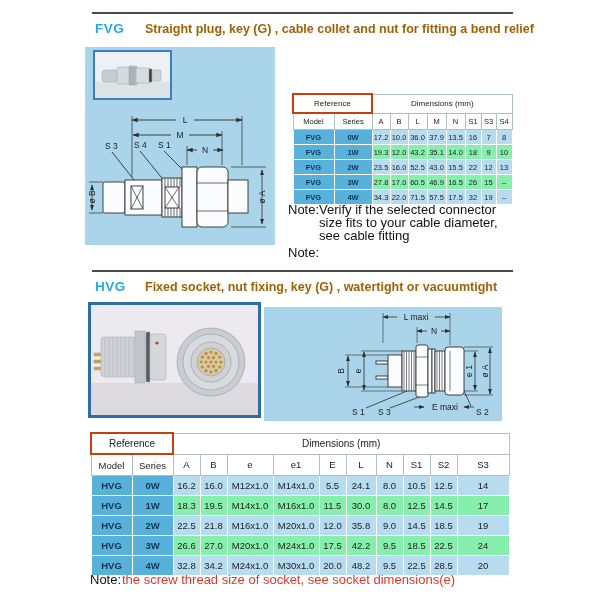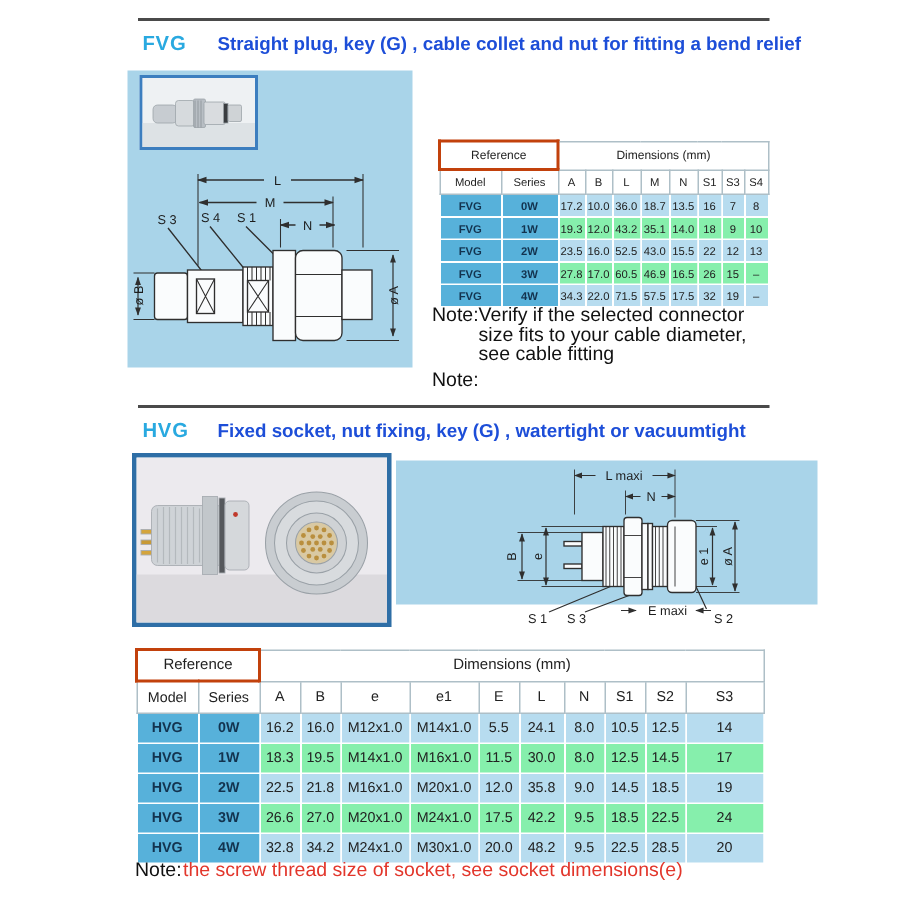--- a/index.html
+++ b/index.html
@@ -5,21 +5,21 @@
   html,body{margin:0;padding:0;}
   body{
     width:600px;height:600px;position:relative;background:#ffffff;
     font-family:"Liberation Sans", sans-serif;color:#1a1a1a;overflow:hidden;
   }
   .abs{position:absolute;}
   
   .rule{left:92px;width:421px;height:2px;background:#4a4a4a;}
   .sec-title{left:95px;height:18px;display:flex;align-items:baseline;font-weight:bold;}
   .sec-code{width:50px;font-size:13.5px;color:#29A9E0;letter-spacing:.5px;}
-  .sec-desc{font-size:12.5px;color:#1d4ed8;}
+  .sec-desc{font-size:12.5px;color:#a16207;}
   
   .panel{background:#A9D4E9;}
   .photo-box{background:#f4f6f7;box-sizing:border-box;}
   .fvg-photo{border:2px solid #3C7EBF;}
   .hvg-photo{border:3px solid #2E6EA6;}
   
   table{border-collapse:collapse;table-layout:fixed;}
   .dim-table th{
     background:#fff;border:1px solid #aebfc7;font-weight:normal;color:#222;
     padding:0;text-align:center;overflow:hidden;white-space:nowrap;
@@ -169,21 +169,21 @@
       <th>S4</th>
     </tr>
   </thead>
   <tbody>
       <tr class="row-odd">
         <td class="ref-cell">FVG</td>
         <td class="ref-cell">0W</td>
         <td>17.2</td>
         <td>10.0</td>
         <td>36.0</td>
-        <td>18.7</td>
+        <td>37.9</td>
         <td>13.5</td>
         <td>16</td>
         <td>7</td>
         <td>8</td>
       </tr>
       <tr class="row-even">
         <td class="ref-cell">FVG</td>
         <td class="ref-cell">1W</td>
         <td>19.3</td>
         <td>12.0</td>
@@ -290,21 +290,21 @@
       <circle cx="110" cy="57" r="1.6"></circle>
         <circle cx="111.3" cy="52" r="1.6"></circle>
         <circle cx="115" cy="48.3" r="1.6"></circle>
       <circle cx="120" cy="47" r="1.6"></circle>
         <circle cx="125" cy="48.3" r="1.6"></circle>
         <circle cx="128.7" cy="52" r="1.6"></circle>
     </g>
   </svg>
 </div>
 
-<div class="abs panel" style="left:264px;top:307px;width:238px;height:96px;padding-left:43px;">
+<div class="abs panel" style="left:264px;top:307px;width:238px;height:114px;">
   <svg class="abs" style="left:0;top:0;" width="238" height="114" viewBox="0 0 238 114">
     <g stroke="#2f2f2f" stroke-width="0.8" fill="none">
 
       <line x1="119" y1="10" x2="133" y2="10" marker-start="url(#ar)"></line>
       <line x1="171" y1="10" x2="186" y2="10" marker-end="url(#ar)"></line>
       <path d="M119,6 V36 M186,6 V38" stroke-width="0.6"></path>
 
       <line x1="153" y1="24" x2="163" y2="24" marker-start="url(#ar)"></line>
       <line x1="177" y1="24" x2="186" y2="24" marker-end="url(#ar)"></line>
       <path d="M153,20 V36" stroke-width="0.6"></path>

